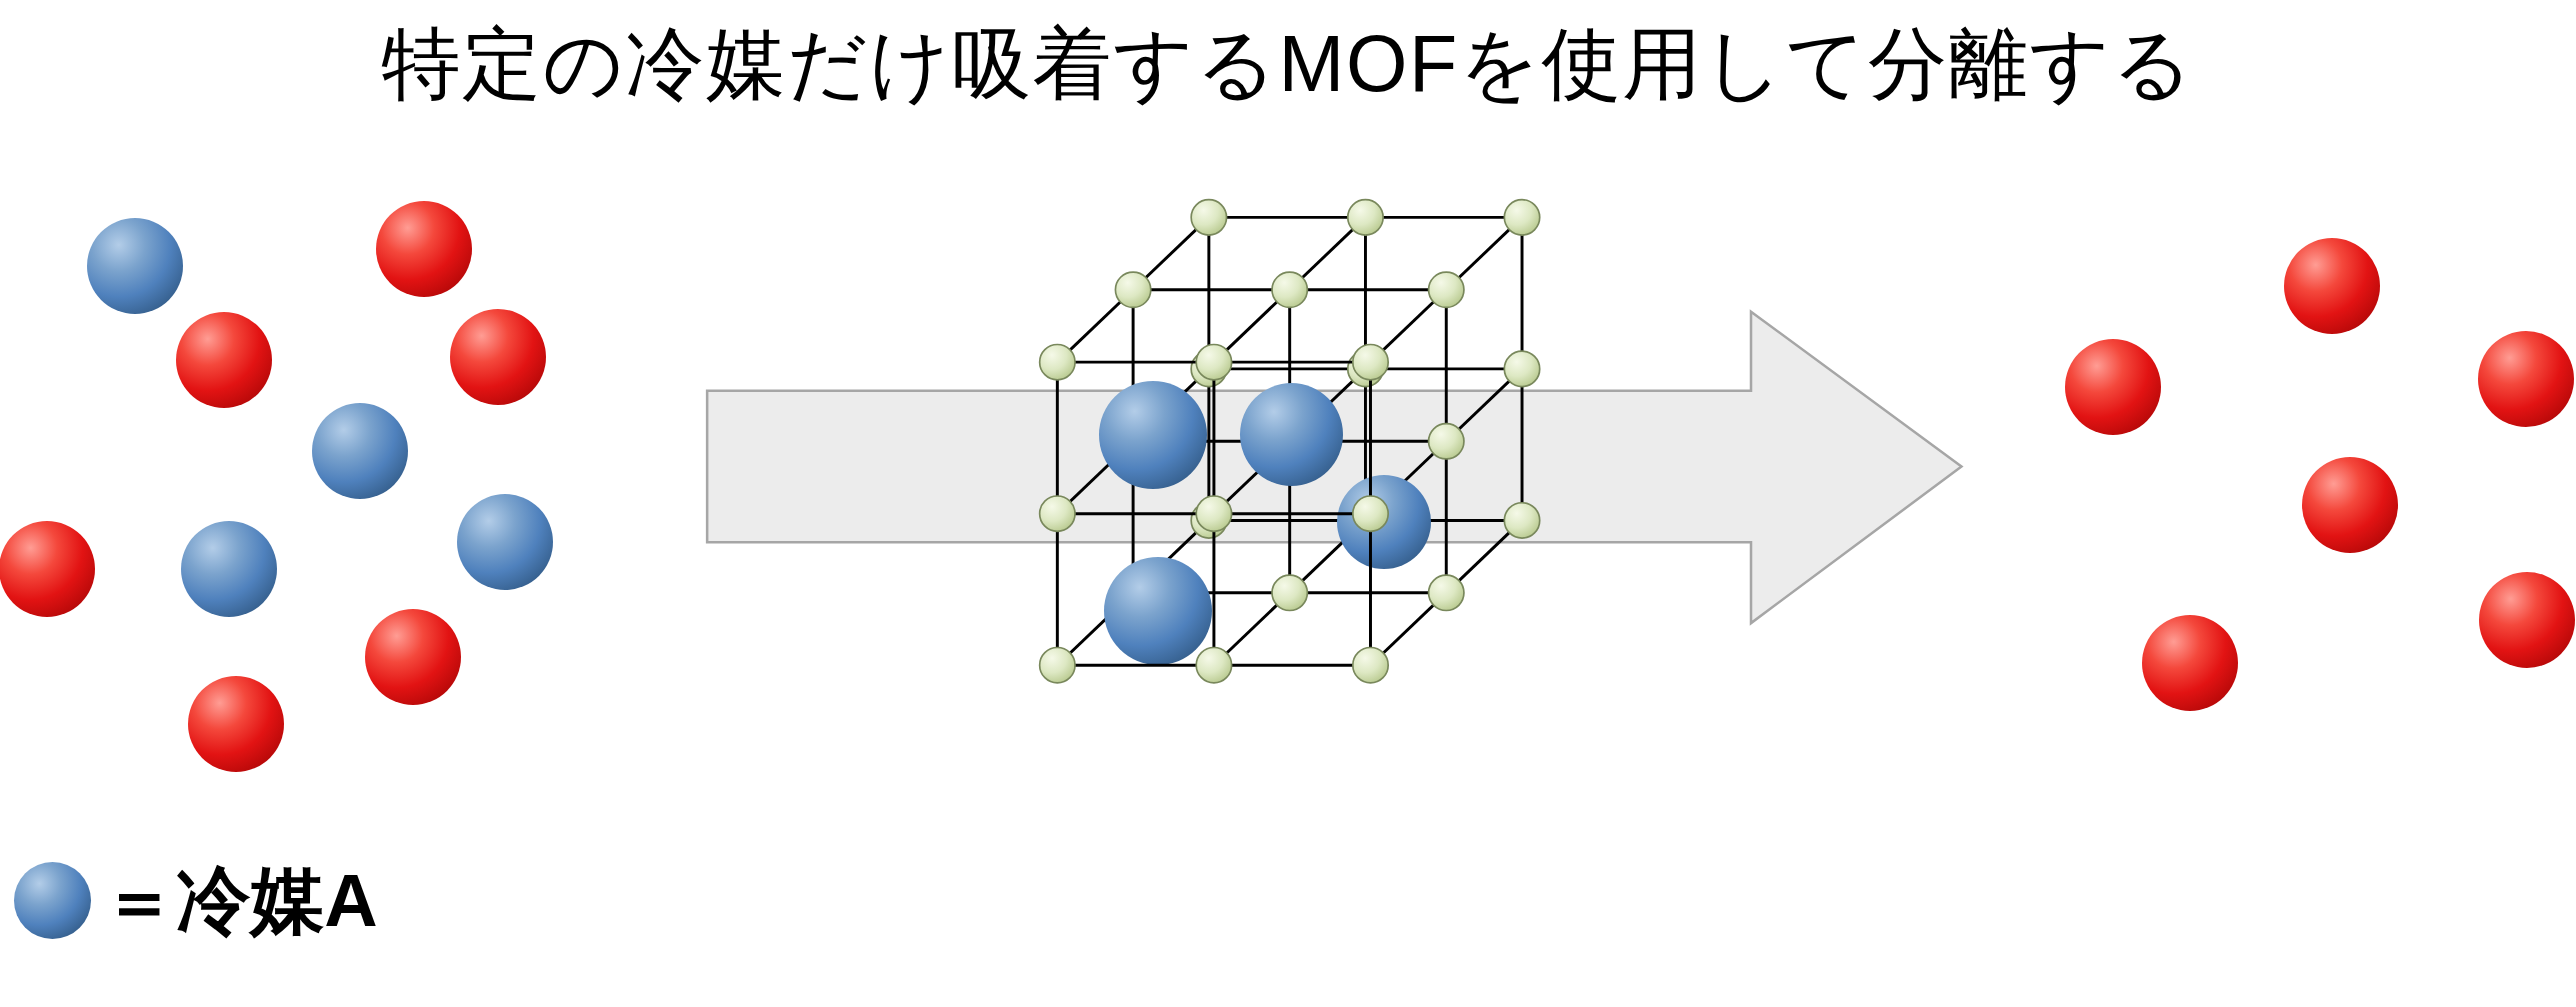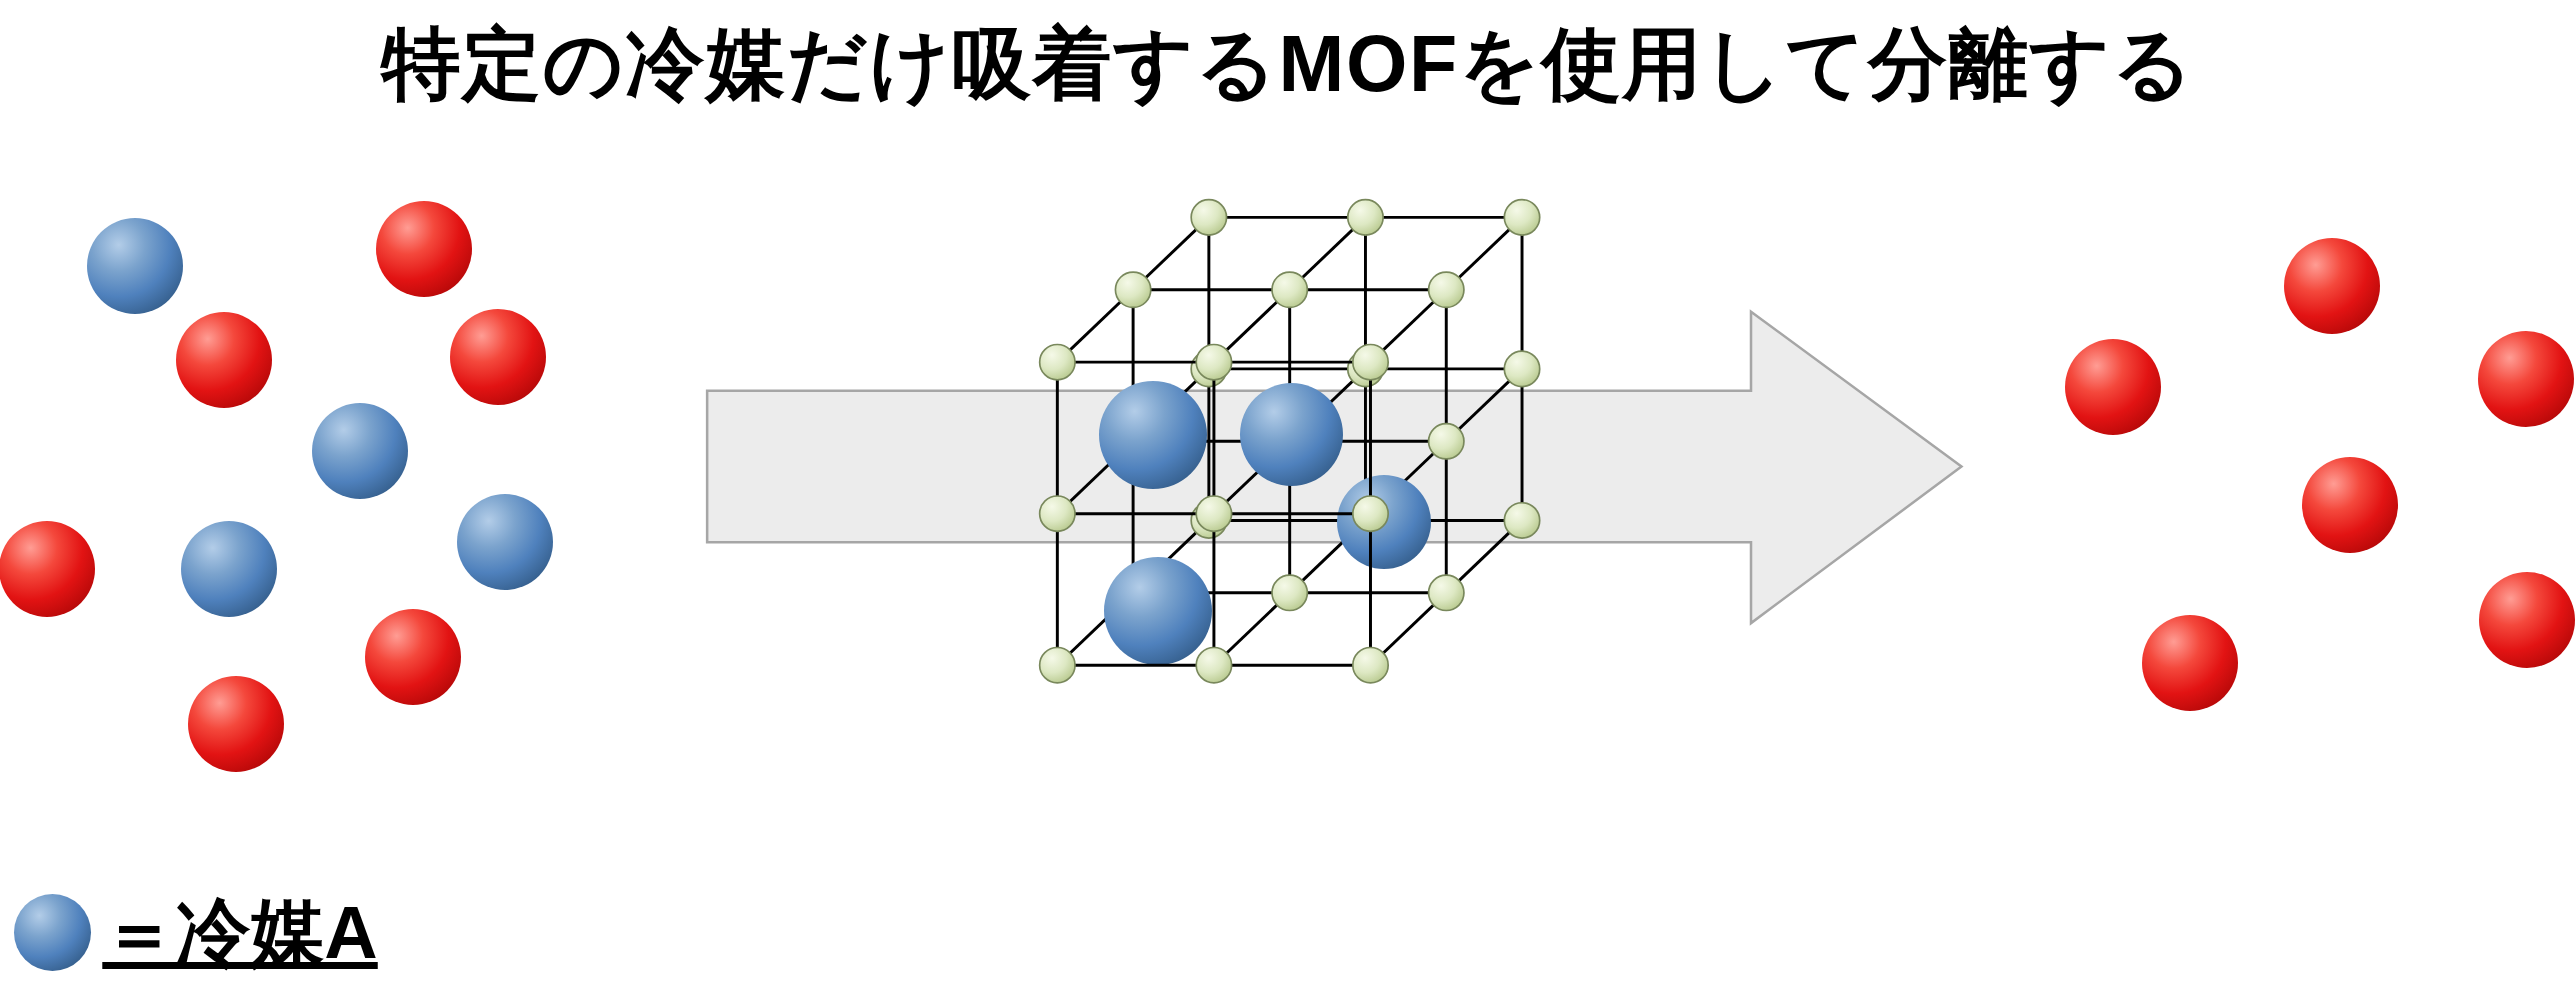--- a/index.html
+++ b/index.html
@@ -28,21 +28,21 @@
   .mof-front     { z-index: 4; }
   .cluster       { z-index: 5; }
 
   .title {
     position: absolute;
     top: 11.8px;
     left: 0;
     width: 100%;
     text-align: center;
     font-size: 79px;
-    font-weight: 700;
+    font-weight: 400;
     letter-spacing: 1.7px;
     color: var(--title-color, #000);
     z-index: 6;
     white-space: nowrap;
   }
 
   .sphere {
     position: absolute;
     border-radius: 50%;
   }
@@ -67,26 +67,25 @@
   }
   .lattice-node {
     fill: url(#nodeGrad);
     stroke: var(--mof-node-edge, #79885c);
     stroke-width: 2;
   }
 
   .legend {
     position: absolute;
     left: 13.5px;
-    top: 894px;
+    top: 862px;
     display: flex;
     align-items: center;
     gap: 210px;
     z-index: 6;
-    text-decoration: underline;
   }
   .legend-item {
     display: flex;
     align-items: center;
     gap: 11.8px;
   }
   .legend-sphere {
     position: relative;
     display: inline-block;
     width: 77px;

